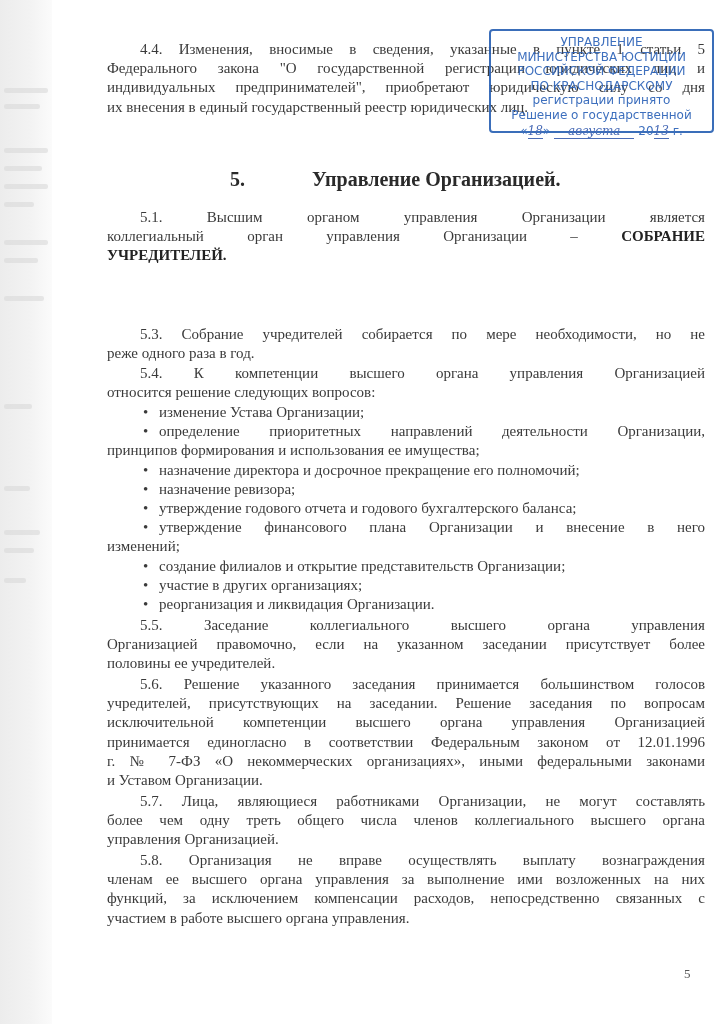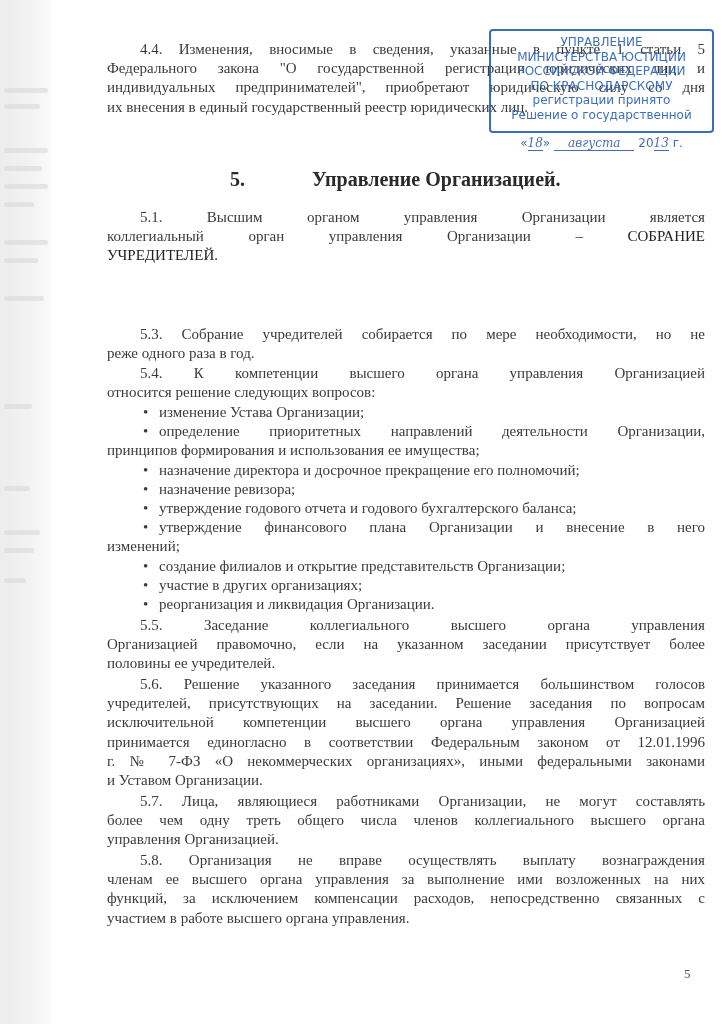--- a/index.html
+++ b/index.html
@@ -27,37 +27,37 @@
     text-align: justify;
   }
   .line {
     display: block; height: 19.2px; white-space: nowrap;
     text-align: justify; text-align-last: justify;
   }
   .line.last { text-align-last: left; }
   .indent { padding-left: 33px; }
   .bullet { padding-left: 36px; }
   .bullet .dot { display: inline-block; width: 16px; }
-  .bold { font-weight: normal; color: #222; }
+  .bold { font-weight: bold; color: #222; }
   .heading {
     position: absolute; top: 168px; left: 0; width: 598px;
     font-size: 20px; font-weight: bold; color: #2a2a2a;
   }
   .heading .num { position: absolute; left: 123px; }
   .heading .title { position: absolute; left: 205px; }
   .stamp {
     position: absolute; left: 489px; top: 29px; width: 225px; height: 104px;
     border: 2px solid #2a62b4; border-radius: 4px;
     color: #2d63b8;
     font-family: "DejaVu Sans", sans-serif; font-size: 12px; line-height: 14.5px;
     text-align: center; opacity: 0.92;
     box-sizing: border-box; padding-top: 4px;
   }
   .stamp div { white-space: nowrap; }
-  .stamp .date-row { margin-top: 14px; }
+  .stamp .date-row { margin-top: 2px; }
   .stamp .hand {
     font-family: "DejaVu Serif", serif; font-style: italic;
     color: #3a5fb0; border-bottom: 1px solid #3a5fb0;
   }
   .page-number {
     position: absolute; left: 684px; top: 966px;
     font-size: 13px; color: #555;
     font-family: "Liberation Serif", serif;
   }
 </style>

